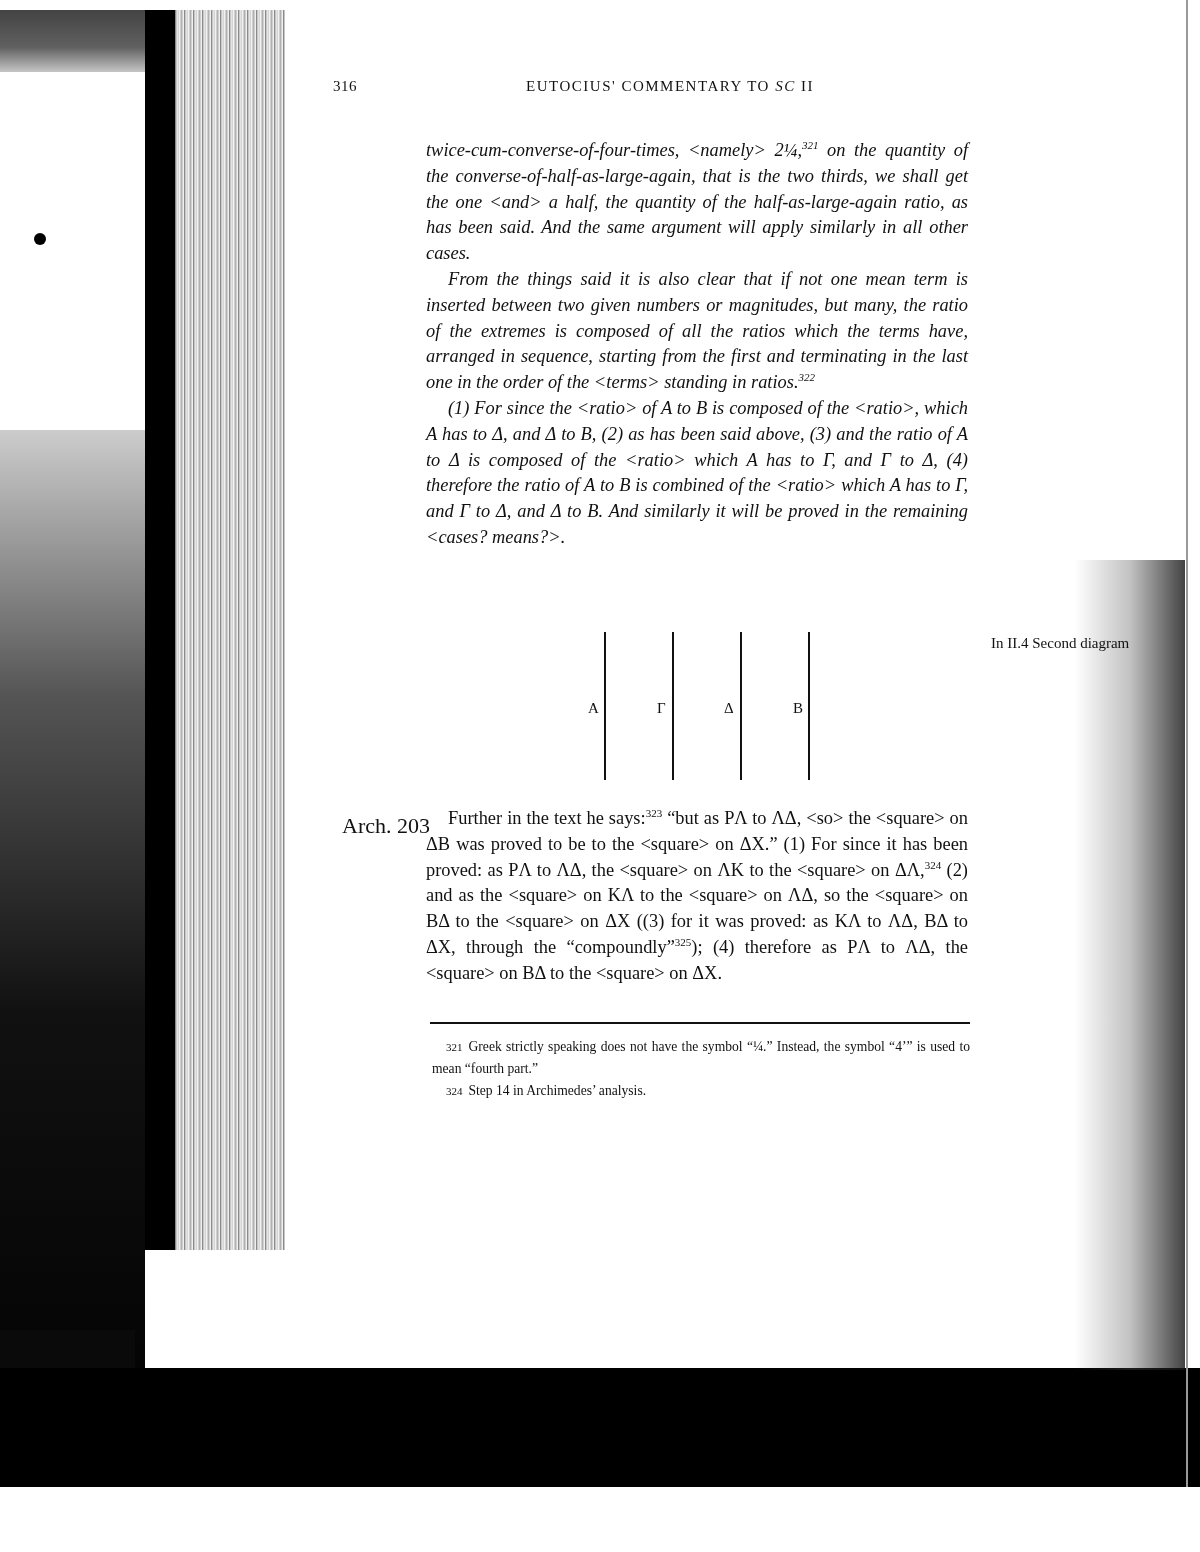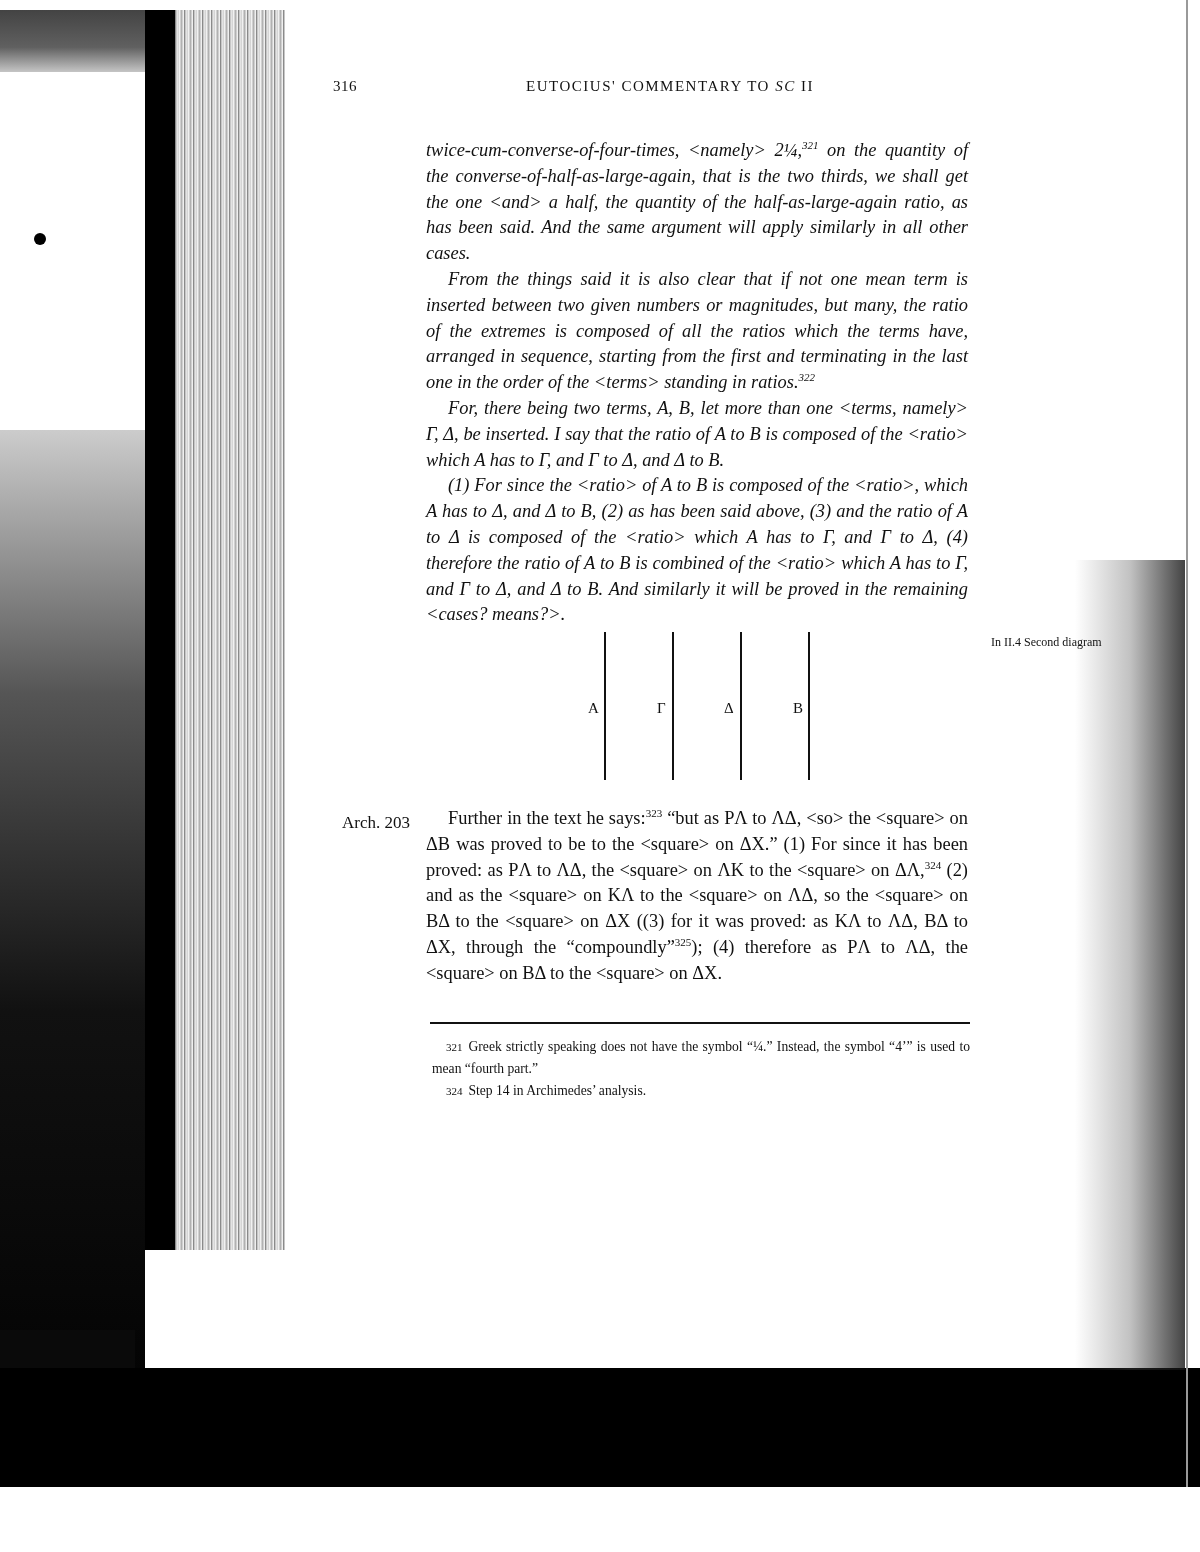--- a/index.html
+++ b/index.html
@@ -73,25 +73,25 @@
   .diagram {
     position:absolute; left:580px; top:632px; width:260px; height:150px;
   }
   .diagram .line {
     position:absolute; top:0; width:2px; height:148px; background:#111;
   }
   .diagram .label {
     position:absolute; top:68px; font-size:15px;
   }
   .margin-note-right {
-    position:absolute; left:991px; top:635px; font-size:12px; white-space:nowrap;
+    position:absolute; left:991px; top:635px; font-size:15px; white-space:nowrap;
   }
 
   .margin-note-left {
-    position:absolute; left:342px; top:813px; font-size:17px;
+    position:absolute; left:342px; top:813px; font-size:22px;
   }
   .block-2 { top:806px; }
 
   .footnote-rule {
     position:absolute; left:430px; top:1022px; width:540px; height:2px; background:#111;
   }
   .footnotes {
     position:absolute; left:432px; top:1036px; width:538px;
     font-size:13.6px; line-height:22px; text-align:justify;
   }
@@ -112,21 +112,20 @@
 <div class="ink-spot"></div>
 
 <div class="running-head">
   <span class="page-number">316</span>
   <span class="header-title"><span>EUTOCIUS' COMMENTARY TO </span><i>SC</i><span> II</span></span>
 </div>
 
 <div class="body-block block-1">
   <p><span>twice-cum-converse-of-four-times, &lt;namely&gt; 2¼,</span><sup>321</sup><span> on the quantity of the converse-of-half-as-large-again, that is the two thirds, we shall get the one &lt;and&gt; a half, the quantity of the half-as-large-again ratio, as has been said. And the same argument will apply similarly in all other cases.</span></p>
   <p class="indent"><span>From the things said it is also clear that if not one mean term is inserted between two given numbers or magnitudes, but many, the ratio of the extremes is composed of all the ratios which the terms have, arranged in sequence, starting from the first and terminating in the last one in the order of the &lt;terms&gt; standing in ratios.</span><sup>322</sup></p>
-  <p class="indent"><span>For, there being two terms, A, B, let more than one &lt;terms, namely&gt; Γ, Δ, be inserted. I say that the ratio of A to B is composed of the &lt;ratio&gt; which A has to Γ, and Γ to Δ, and Δ to B.</span></p>
   <p class="indent"><span>(1) For since the &lt;ratio&gt; of A to B is composed of the &lt;ratio&gt;, which A has to Δ, and Δ to B, (2) as has been said above, (3) and the ratio of A to Δ is composed of the &lt;ratio&gt; which A has to Γ, and Γ to Δ, (4) therefore the ratio of A to B is combined of the &lt;ratio&gt; which A has to Γ, and Γ to Δ, and Δ to B. And similarly it will be proved in the remaining &lt;cases? means?&gt;.</span></p>
 </div>
 
 <div class="diagram">
   <div class="line" style="left:24px"></div>
   <span class="label" style="left:8px">A</span>
   <div class="line" style="left:92px"></div>
   <span class="label" style="left:77px">Γ</span>
   <div class="line" style="left:160px"></div>
   <span class="label" style="left:144px">Δ</span>

